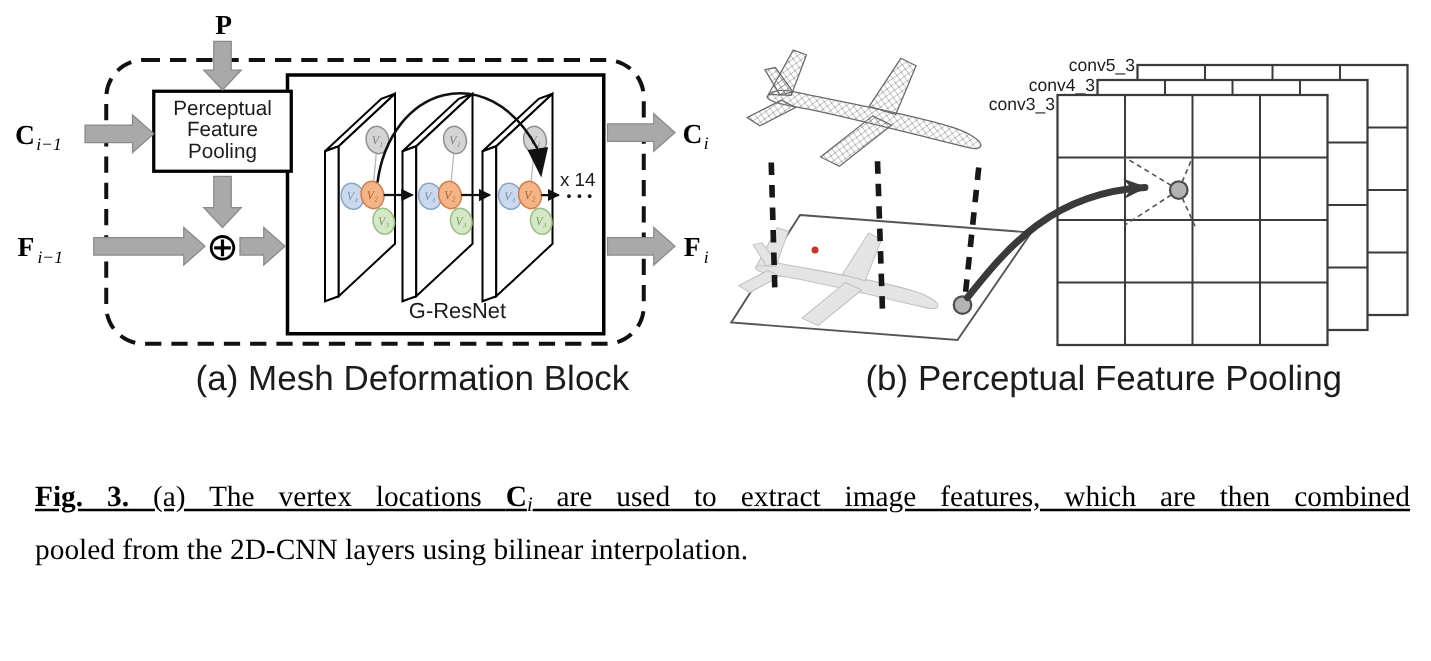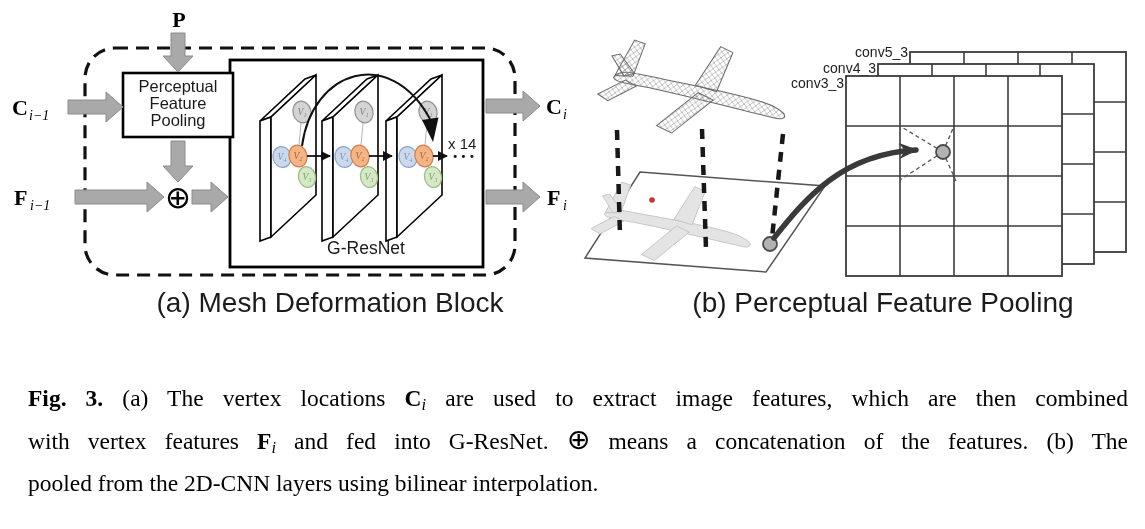--- a/index.html
+++ b/index.html
@@ -32,21 +32,21 @@
   .planeQuad{fill:#fff;stroke:#555;stroke-width:1.5;}
   .jetWire{fill:url(#meshPat);stroke:#6a6a6a;stroke-width:1;}
   .jetGhost{fill:#e4e4e4;stroke:#c2c2c2;stroke-width:1;}
   .thickArrow{stroke:#3a3a3a;stroke-width:5.5;fill:none;stroke-linecap:round;}
   .dashX{stroke:#555;stroke-width:1.3;stroke-dasharray:4 3;}
   .poolDot{fill:#b3b3b3;stroke:#4d4d4d;stroke-width:1.8;}
   .caption{position:absolute;left:0;top:380px;width:1145px;box-sizing:border-box;
            padding:0 17px 0 28px;font-family:"Liberation Serif",serif;font-size:23.5px;
            line-height:37px;color:#000;}
   .cap-line{width:100%;}
-  .cap-line.just{text-align:justify;text-align-last:justify;}
+  .cap-line.just{text-align:justify;text-align-last:justify;text-decoration:underline;}
   .b{font-weight:bold;}
   .bm{font-weight:bold;}
   .sub{font-style:italic;font-size:0.7em;vertical-align:-0.22em;}
   .op{font-family:"DejaVu Sans",sans-serif;font-size:1.2em;line-height:0;}
 </style>
 </head>
 <body>
 
 <div class="page">
 
@@ -219,16 +219,15 @@
     <circle cx="943" cy="152" r="7" class="poolDot"></circle>
 
     <circle cx="770" cy="244" r="7" class="poolDot"></circle>
     <path d="M774,238 C806,198 842,154 916,150" class="thickArrow" marker-end="url(#mBig)"></path>
 
     <text x="883" y="312" text-anchor="middle" class="sans panelCap">(b) Perceptual Feature Pooling</text>
   </svg>
 
   <div class="caption">
       <div class="cap-line just"><span class="b">Fig. 3.</span><span> (a) The vertex locations </span><span class="bm">C</span><span class="sub">i</span><span> are used to extract image features, which are then combined</span></div>
-      <div class="cap-line just"><span>with vertex features </span><span class="bm">F</span><span class="sub">i</span><span> and fed into G-ResNet. </span><span class="op">⊕</span><span> means a concatenation of the features. (b) The</span></div>
       <div class="cap-line"><span>pooled from the 2D-CNN layers using bilinear interpolation.</span></div>
     </div>
 </div>
 
 </body></html>

